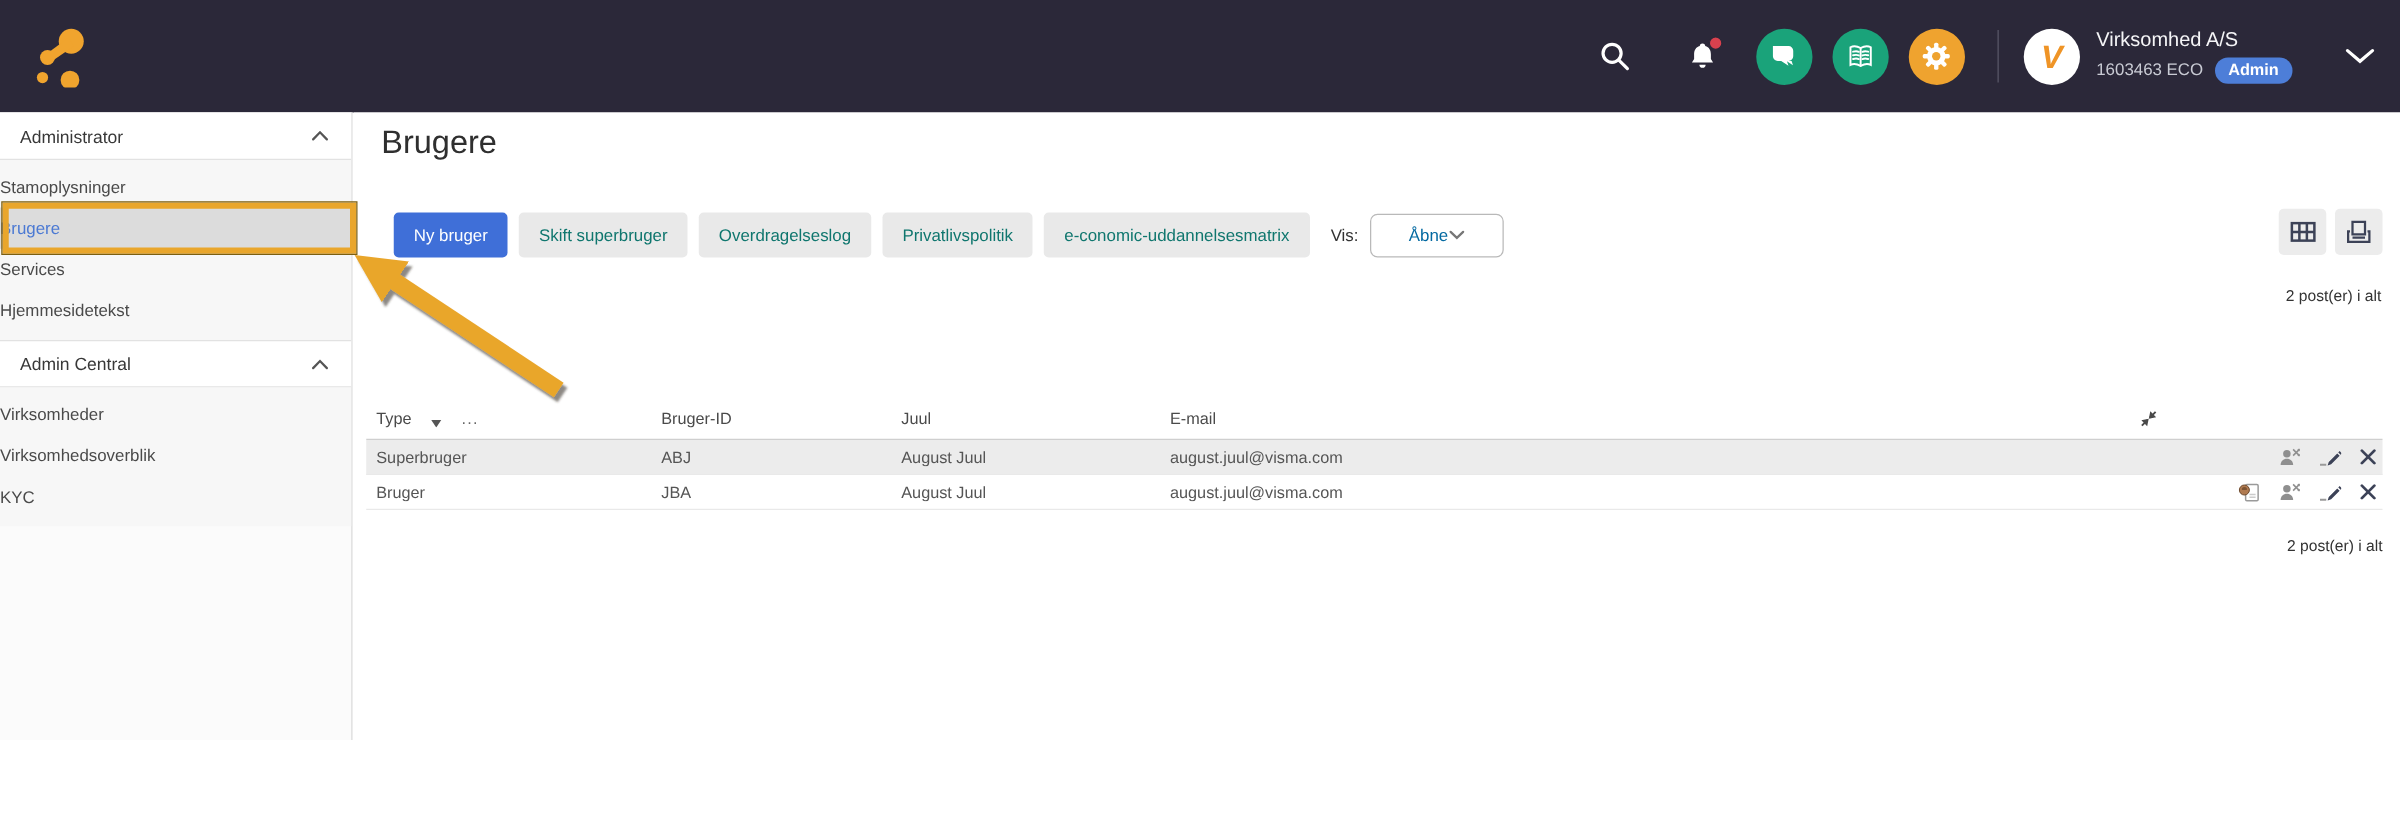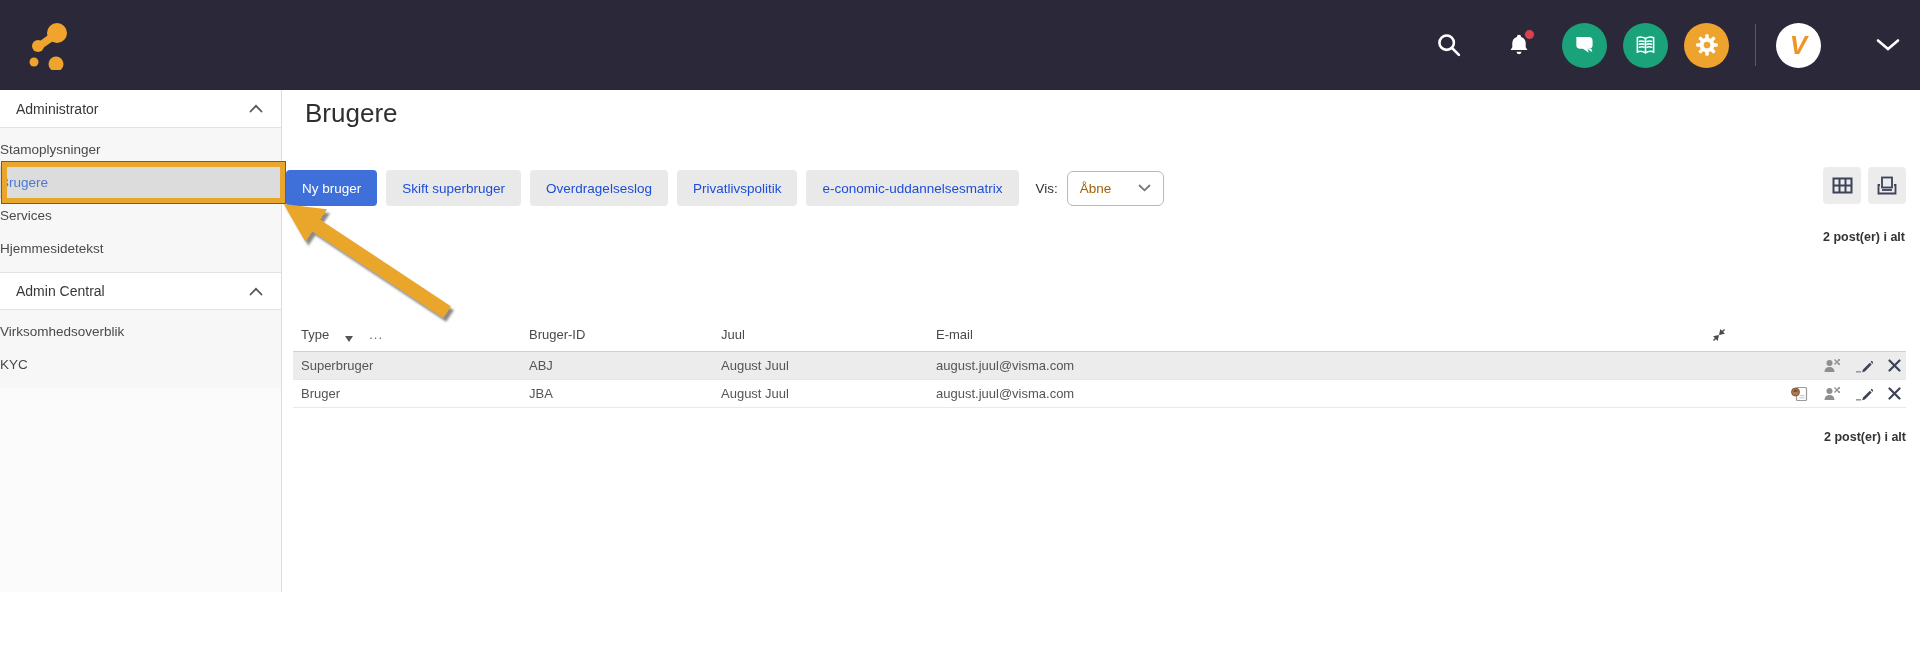--- a/index.html
+++ b/index.html
@@ -45,33 +45,33 @@
     font-size:13.5px; color:#4a4a4a; cursor:pointer; position:relative; }
   .side-item.selected { background:#dcdcdc; color:#4b79d3; }
   .hl-box { position:absolute; left:2px; right:-4px; top:-4px; bottom:-4px;
     border:5px solid #e9a62c; outline:1px solid #7c5f10; z-index:6; pointer-events:none; }
   .sec-header.bordered-top { border-top:1px solid #e2e2e2; }
 
   
   .main { position:absolute; top:90px; left:283px; width:1637px; height:561px; background:#fff; }
   .page-title { position:absolute; top:8px; left:22px; font-size:26px; color:#2f2f2f;
     font-weight:400; }
-  .toolbar { position:absolute; top:80px; left:3px; display:flex; align-items:center; }
+  .toolbar { position:absolute; top:80px; left:32px; display:flex; align-items:center; }
   .btn { height:36px; border:none; border-radius:4px; padding:0 16px; font-size:13.5px;
     font-family:"Liberation Sans", sans-serif; margin-right:9px; cursor:pointer;
-    background:#e9e9e9; color:#1d4ed8; }
+    background:#e9e9e9; color:#0f766e; }
   .btn.primary { background:#3f6fd8; color:#fff; }
   .vis-label { font-size:13.5px; color:#333; margin:0 9px 0 8px; }
-  .vis-select { width:97px; height:35px; border:1px solid #b9b9b9; border-radius:6px;
-    background:#fff; display:flex; align-items:center; justify-content:space-between;
-    padding:0 12px; font-size:13.5px; color:#a16207; cursor:pointer; }
+  .vis-select { width:107px; height:35px; border:1px solid #b9b9b9; border-radius:6px;
+    background:#fff; display:flex; align-items:center; justify-content:center;
+    padding:0 12px; font-size:13.5px; color:#0369a1; cursor:pointer; }
   .top-actions { position:absolute; top:77px; right:14px; display:flex; gap:7px; }
   .icon-btn { width:38px; height:37px; background:#ececec; border-radius:4px;
     display:flex; align-items:center; justify-content:center; cursor:pointer; }
-  .count { font-size:12.5px; font-weight:700; color:#333; }
+  .count { font-size:12.5px; font-weight:400; color:#333; }
   .count-top { position:absolute; top:140px; right:15px; }
 
   
   .table { position:absolute; top:228px; left:10px; right:14px; }
   .trow { display:grid; grid-template-columns:228px 192px 215px 308px 1fr 175px;
     align-items:center; }
   .thead { height:34px; border-bottom:1px solid #cfcfcf; font-size:13px; color:#4a4a4a; }
   .cell { padding-left:8px; white-space:nowrap; overflow:hidden; }
   .type-head { display:flex; align-items:flex-end; gap:16px; cursor:pointer; }
   .sort-tri { width:0; height:0; border-left:4.5px solid transparent;
@@ -140,20 +140,27 @@
             <rect x="10.4" y="2" width="3.2" height="20" rx="1.2" transform="rotate(45 12 12)"></rect>
             <rect x="10.4" y="2" width="3.2" height="20" rx="1.2" transform="rotate(90 12 12)"></rect>
             <rect x="10.4" y="2" width="3.2" height="20" rx="1.2" transform="rotate(135 12 12)"></rect>
             <circle cx="12" cy="12" r="6.8"></circle>
           </g>
           <circle cx="12" cy="12" r="3.1" fill="#efa32f"></circle>
         </svg>
       </div>
       <div class="tb-divider"></div>
       <div class="avatar">V</div>
+      <div class="company">
+        <span class="company-name">Virksomhed A/S</span>
+        <span class="company-sub">
+          <span class="company-num">1603463 ECO</span>
+          <span class="admin-badge">Admin</span>
+        </span>
+      </div>
       <div class="tb-chevron">
         <svg width="24" height="14" viewBox="0 0 24 14" fill="none" stroke="#fff" stroke-width="2.6" stroke-linecap="round">
           <path d="M2 2.5 L12 11 L22 2.5"></path>
         </svg>
       </div>
     </div>
   </div>
 
   <div class="sidebar">
     <div class="sec-header">
@@ -178,20 +185,23 @@
         </div>
     </div>
 
     <div class="sec-header bordered-top">
       <span>Admin Central</span>
       <svg width="14" height="9" viewBox="0 0 14 9" fill="none" stroke="#555" stroke-width="1.8" stroke-linecap="round">
           <path d="M1.5 7.5 L7 1.8 L12.5 7.5"></path>
         </svg>
     </div>
     <div class="sec-items">
+      <div class="side-item">
+          <span>Virksomheder</span>
+        </div>
       <div class="side-item">
           <span>Virksomhedsoverblik</span>
         </div>
       <div class="side-item">
           <span>KYC</span>
         </div>
     </div>
 
   </div>
 

